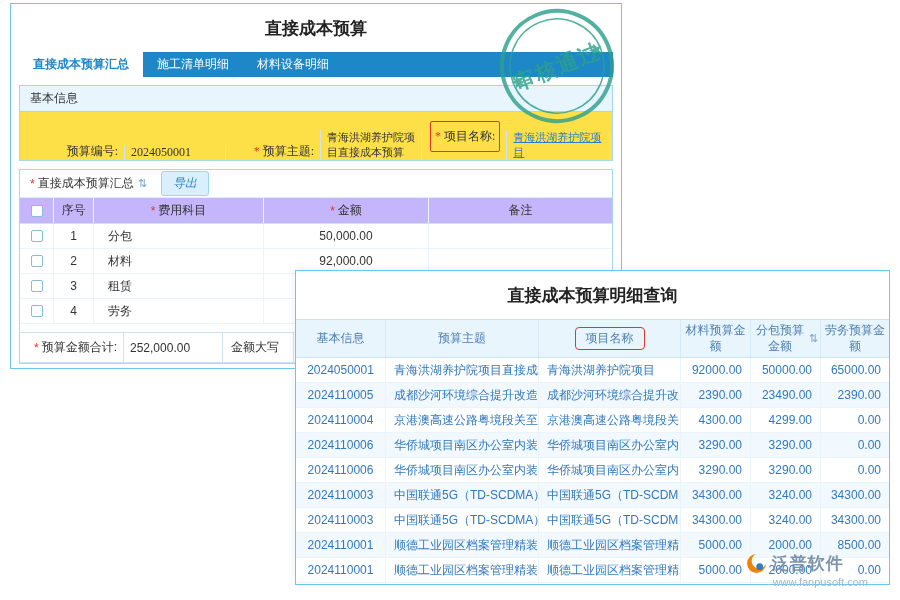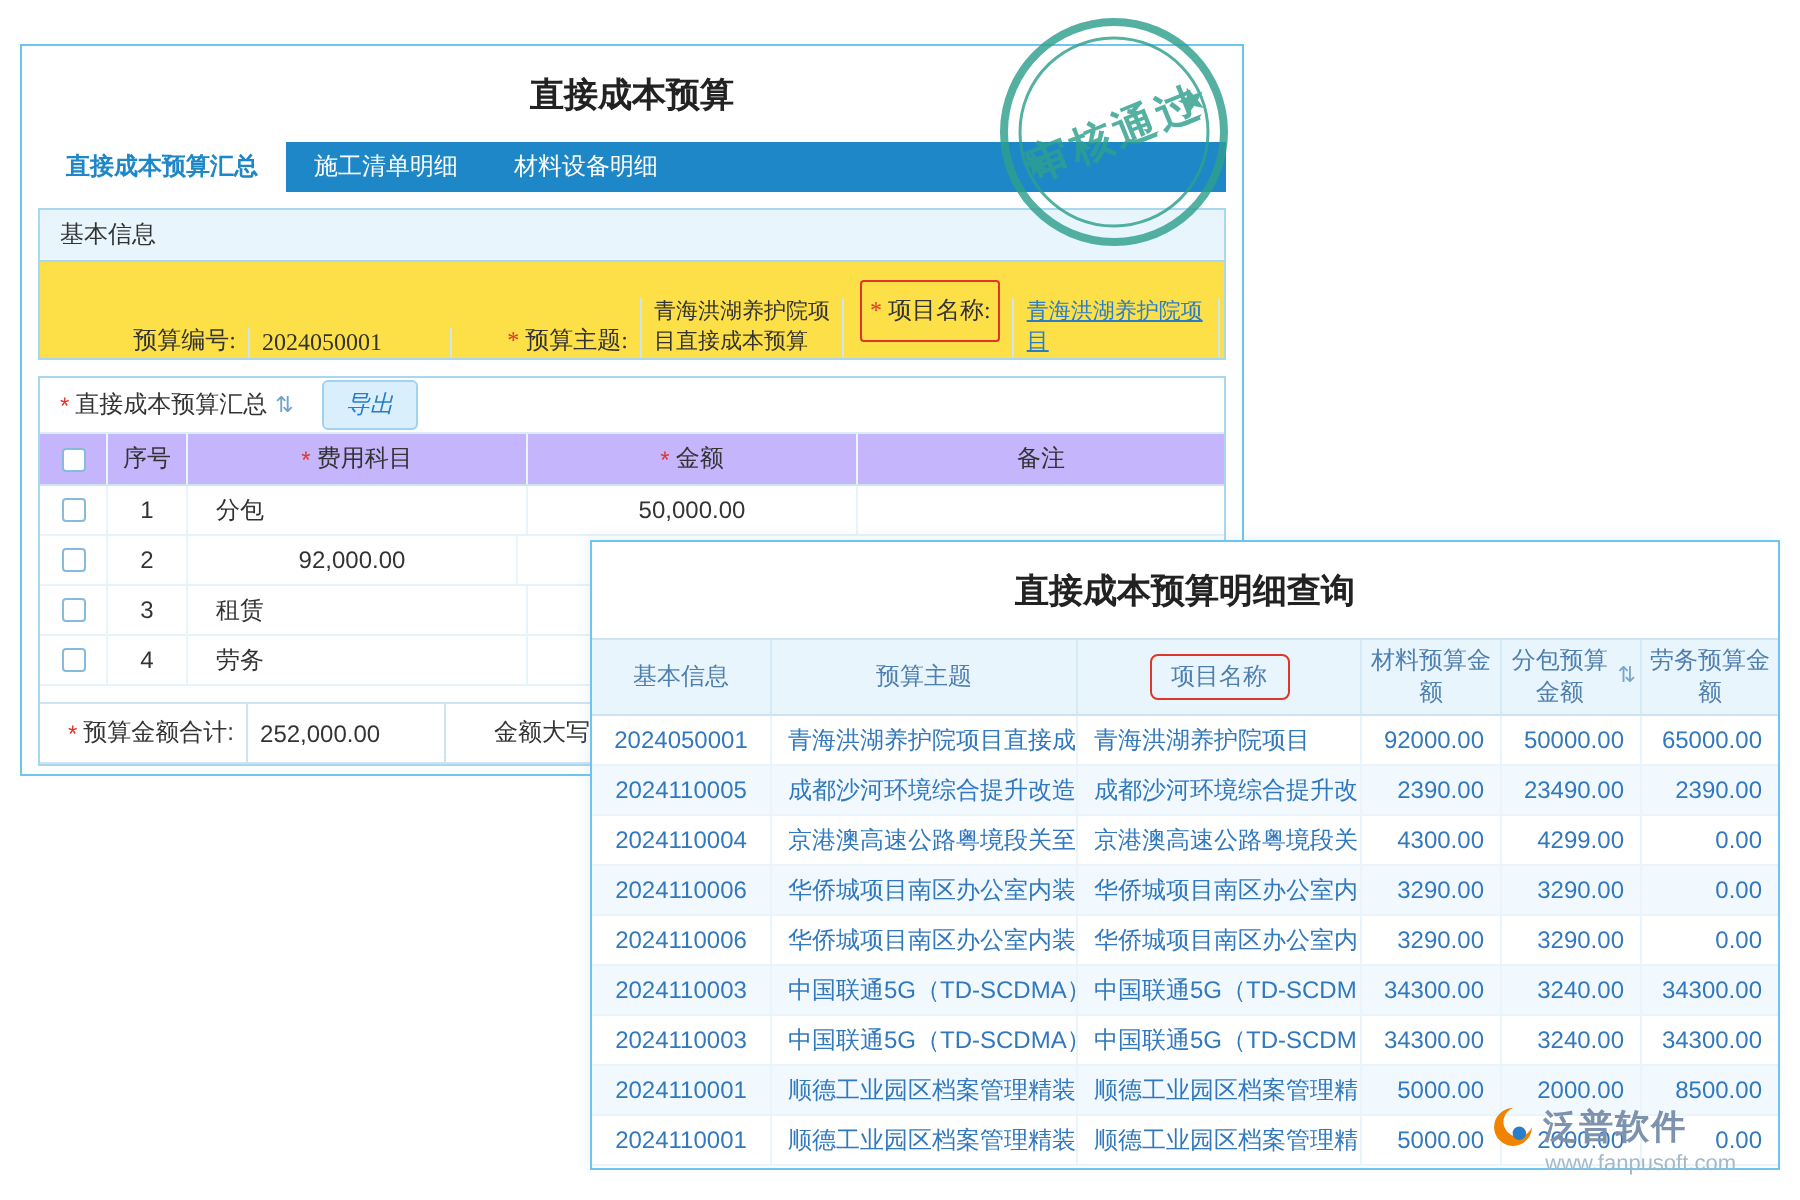--- a/index.html
+++ b/index.html
@@ -2,21 +2,21 @@
 <html><head>
 <meta charset="utf-8">
 <style>
   * { margin:0; padding:0; box-sizing:border-box; }
   html,body { width:900px; height:600px; }
   body {
     position:relative; background:#ffffff; overflow:hidden;
     font-family:"Liberation Sans","DejaVu Sans",sans-serif; color:#333;
   }
   .window { position:absolute; background:#fff; border:1px solid #6ec6ef; }
-  .back-window { left:10px; top:22px; width:612px; height:366px; z-index:1; }
+  .back-window { left:10px; top:3px; width:612px; height:366px; z-index:1; }
   .front-window { left:295px; top:270px; width:595px; height:315px; z-index:10; box-shadow:-2px -2px 6px rgba(120,170,210,0.12); }
 
   .win-title { text-align:center; font-size:17px; font-weight:bold; color:#222; padding:13px 0 12px; }
 
   
   .tabbar { margin:0 8px; height:25px; background:#1d87c8; display:flex; align-items:stretch; }
   .tab { padding:0 14px; font-size:12px; color:#fff; display:flex; align-items:center; cursor:pointer; }
   .tab.active { background:#fff; color:#1d87c8; font-weight:bold; }
 
   
@@ -49,21 +49,21 @@
   .c-check { width:34px; }
   .c-no { width:40px; }
   .c-subj { width:170px; }
   .c-amt { width:165px; }
   .c-rem { flex:1; border-right:none !important; }
   .bt-row .c-subj { justify-content:flex-start; padding-left:14px; }
   .checkbox { width:12px; height:12px; border:1px solid #88bbda; border-radius:2px; background:#fff; display:inline-block; cursor:pointer; }
 
   .bt-footer { display:flex; align-items:center; height:31px; border-top:1px solid #cfe4f3; border-bottom:1px solid #cfe4f3; margin-top:8px; font-size:12px; padding-left:14px; }
   .total-cell { width:100px; margin-left:6px; height:100%; }
-  .words-label { margin-left:24px;text-align:right; }
+  .words-label { margin-left:8px;text-align:right; }
   .v-div { width:1px; height:100%; background:#cfe4f3; margin-left:14px; }
 
   
   .ft-header { display:flex; align-items:stretch; background:#e8f5fd; border-top:1px solid #cfe4f3; border-bottom:1px solid #cfe4f3; color:#4f7fae; font-size:12px; min-height:38px; }
   .ft-header > div { display:flex; align-items:center; justify-content:center; text-align:center; border-right:1px solid #d5e9f6; padding:3px 2px; line-height:1.3; }
   .ft-row { display:flex; align-items:stretch; height:25px; font-size:12px; color:#3178be; border-bottom:1px solid #e9f4fb; }
   .ft-row > div { display:flex; align-items:center; justify-content:center; border-right:1px solid #eaf4fb; overflow:hidden; white-space:nowrap; }
   .ft-body .ft-row:nth-child(even) { background:#f1f9fe; }
   .fc1 { width:90px; }
   .fc2 { width:153px; }
@@ -154,20 +154,21 @@
           <div class="c-subj">分包</div>
           <div class="c-amt">50,000.00</div>
           <div class="c-rem"></div>
         </div>
 
         <div class="bt-row">
           <div class="c-check">
             <span class="checkbox"></span>
           </div>
           <div class="c-no">2</div>
+          <div class="c-subj">材料</div>
           <div class="c-amt">92,000.00</div>
           <div class="c-rem"></div>
         </div>
 
         <div class="bt-row">
           <div class="c-check">
             <span class="checkbox"></span>
           </div>
           <div class="c-no">3</div>
           <div class="c-subj">租赁</div>

